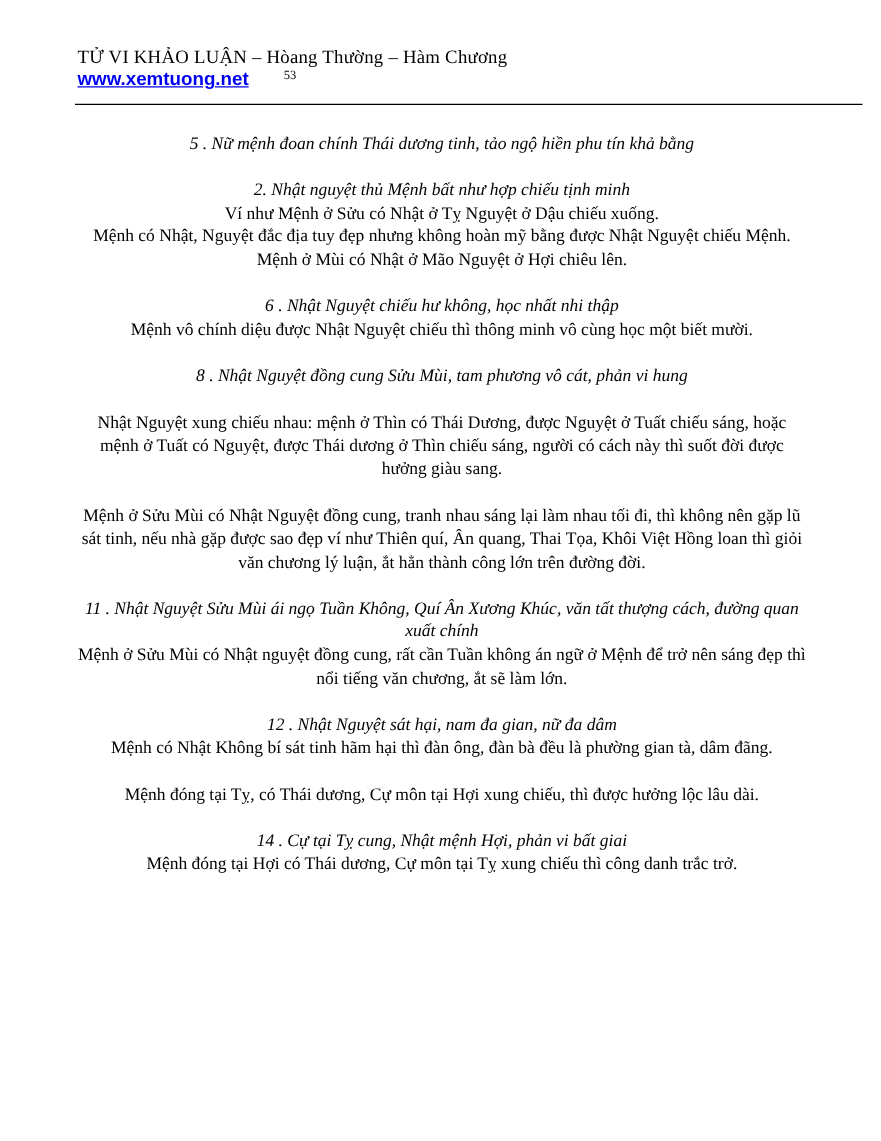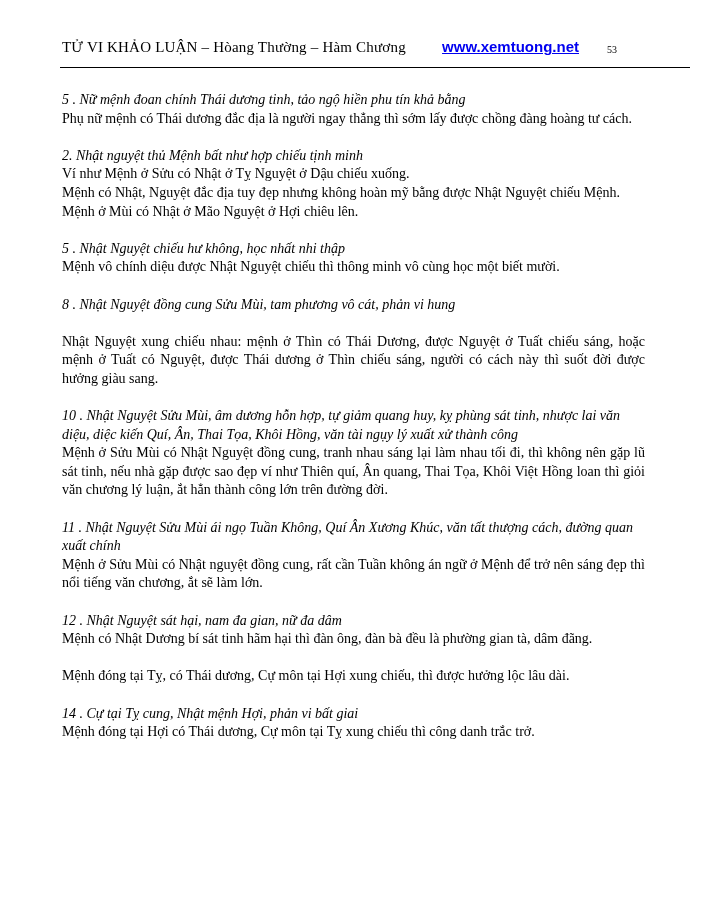--- a/index.html
+++ b/index.html
@@ -10,28 +10,29 @@
     font-family: "Liberation Serif", serif;
     overflow: hidden;
   }
   .page { position: relative; width: 705px; height: 913px; background: #fff; }
 
   
   .hdr {
     display: flex;
     justify-content: space-between;
     align-items: baseline;
-    padding: 38px 88px 0 62px;
+    padding: 38px 52px 0 62px;
+    flex-direction: column;
   }
   .hdr-title {
     font-size: 15px;
     letter-spacing: 0.2px;
     white-space: nowrap;
   }
-  .hdr-right { display: flex; align-items: flex-end; gap: 28px; }
+  .hdr-right { display: flex; align-items: flex-start; gap: 28px; }
   .hdr-link {
     font-family: "Liberation Sans", sans-serif;
     font-weight: bold;
     font-size: 15px;
     text-decoration: underline;
     cursor: pointer;
   }
   .hdr-page { font-size: 10px; }
   .rule {
     border: none;
@@ -39,21 +40,21 @@
     margin: 11px 15px 0 60px;
   }
 
   
   .content {
     padding: 23px 60px 0 62px;
     font-size: 14px;
     line-height: 18.6px;
   }
   .sec { margin: 0 0 18.6px 0; }
-  .sec p { margin: 0; }
+  .sec p { margin: 0; text-align: center; }
   .sec-heading {
     font-style: italic;
     text-align: left;
   }
   .sec-body {
     text-align: justify;
   }
 </style>
 </head>
 <body style="color: rgb(0, 0, 0);">
@@ -66,49 +67,47 @@
       <a class="hdr-link" style="color: rgb(0, 0, 240);">www.xemtuong.net</a>
       <span class="hdr-page">53</span>
     </span>
   </header>
 
   <hr class="rule">
 
   <main class="content" id="sections">
       <section class="sec">
         <p class="sec-heading">5 . Nữ mệnh đoan chính Thái dương tinh, tảo ngộ hiền phu tín khả bằng</p>
-        <p class="sec-body">Phụ nữ mệnh có Thái dương  đắc địa là người ngay thẳng thì sớm lấy được chồng đàng hoàng  tư cách.</p>
       </section>
       <section class="sec">
         <p class="sec-heading">2. Nhật nguyệt thủ Mệnh bất như hợp chiếu tịnh minh</p>
         <p class="sec-body">Ví như Mệnh ở Sửu có Nhật ở Tỵ Nguyệt ở Dậu chiếu xuống.</p>
         <p class="sec-body">Mệnh có Nhật, Nguyệt đắc địa tuy đẹp nhưng không hoàn mỹ bằng được Nhật Nguyệt chiếu Mệnh.</p>
         <p class="sec-body">Mệnh ở Mùi có Nhật ở Mão Nguyệt ở  Hợi chiêu lên.</p>
       </section>
       <section class="sec">
-        <p class="sec-heading">5 . Nhật Nguyệt chiếu hư không, học nhất nhi thập</p>
+        <p class="sec-heading">6 . Nhật Nguyệt chiếu hư không, học nhất nhi thập</p>
         <p class="sec-body">Mệnh vô chính diệu được Nhật Nguyệt chiếu thì thông minh vô cùng học một biết mười.</p>
       </section>
       <section class="sec">
         <p class="sec-heading">8 . Nhật Nguyệt đồng cung Sửu Mùi, tam phương vô cát, phản vi hung</p>
       </section>
       <section class="sec">
         <p class="sec-body">Nhật Nguyệt xung chiếu nhau: mệnh ở Thìn có Thái Dương, được Nguyệt ở Tuất chiếu sáng, hoặc mệnh ở Tuất có Nguyệt, được Thái dương ở Thìn chiếu sáng, người có cách này thì suốt đời được hưởng giàu sang.</p>
       </section>
       <section class="sec">
-        <p class="sec-heading">10 . Nhật Nguyệt Sửu Mùi, âm dương hỗn hợp, tự giảm quang huy, kỵ phùng sát tinh, nhược lai văn diệu, diệc kiến Quí, Ân, Thai Tọa, Khôi Hồng, văn tài ngụy lý xuất xử thành công</p>
         <p class="sec-body">Mệnh ở Sửu Mùi có Nhật Nguyệt đồng cung, tranh nhau sáng lại làm nhau tối đi, thì không nên gặp lũ sát tinh, nếu nhà gặp được sao đẹp ví như  Thiên quí, Ân quang, Thai Tọa, Khôi Việt Hồng loan thì giỏi văn chương lý luận, ắt hẳn thành công lớn trên đường đời.</p>
       </section>
       <section class="sec">
         <p class="sec-heading">11 . Nhật Nguyệt Sửu Mùi ái  ngọ Tuần Không, Quí Ân Xương Khúc, văn tất thượng cách, đường quan xuất chính</p>
         <p class="sec-body">Mệnh ở Sửu Mùi có Nhật nguyệt đồng cung, rất  cần Tuần không án ngữ ở Mệnh để trở nên sáng đẹp thì nổi tiếng văn chương, ắt sẽ làm lớn.</p>
       </section>
       <section class="sec">
         <p class="sec-heading">12 . Nhật Nguyệt sát hại, nam đa gian, nữ đa dâm</p>
-        <p class="sec-body">Mệnh có Nhật Dương bí sát tinh hãm hại thì đàn ông, đàn bà đều là phường gian tà, dâm đãng.</p>
+        <p class="sec-body">Mệnh có Nhật Không bí sát tinh hãm hại thì đàn ông, đàn bà đều là phường gian tà, dâm đãng.</p>
       </section>
       <section class="sec">
         <p class="sec-body">Mệnh đóng tại Tỵ, có Thái dương, Cự môn tại Hợi xung chiếu, thì được hưởng lộc lâu dài.</p>
       </section>
       <section class="sec">
         <p class="sec-heading">14 . Cự tại Tỵ cung, Nhật mệnh Hợi, phản vi bất giai</p>
         <p class="sec-body">Mệnh đóng tại Hợi có Thái dương, Cự môn tại Tỵ xung chiếu thì công danh trắc trở.</p>
       </section>
     </main>
 

